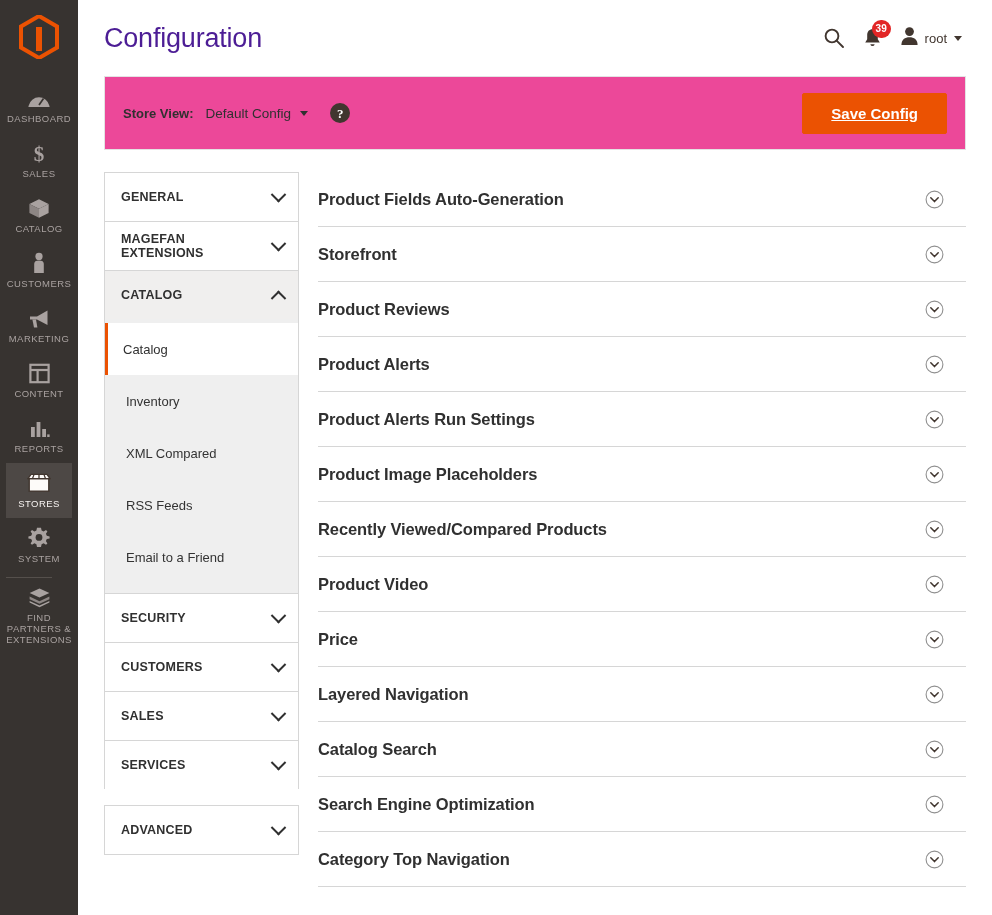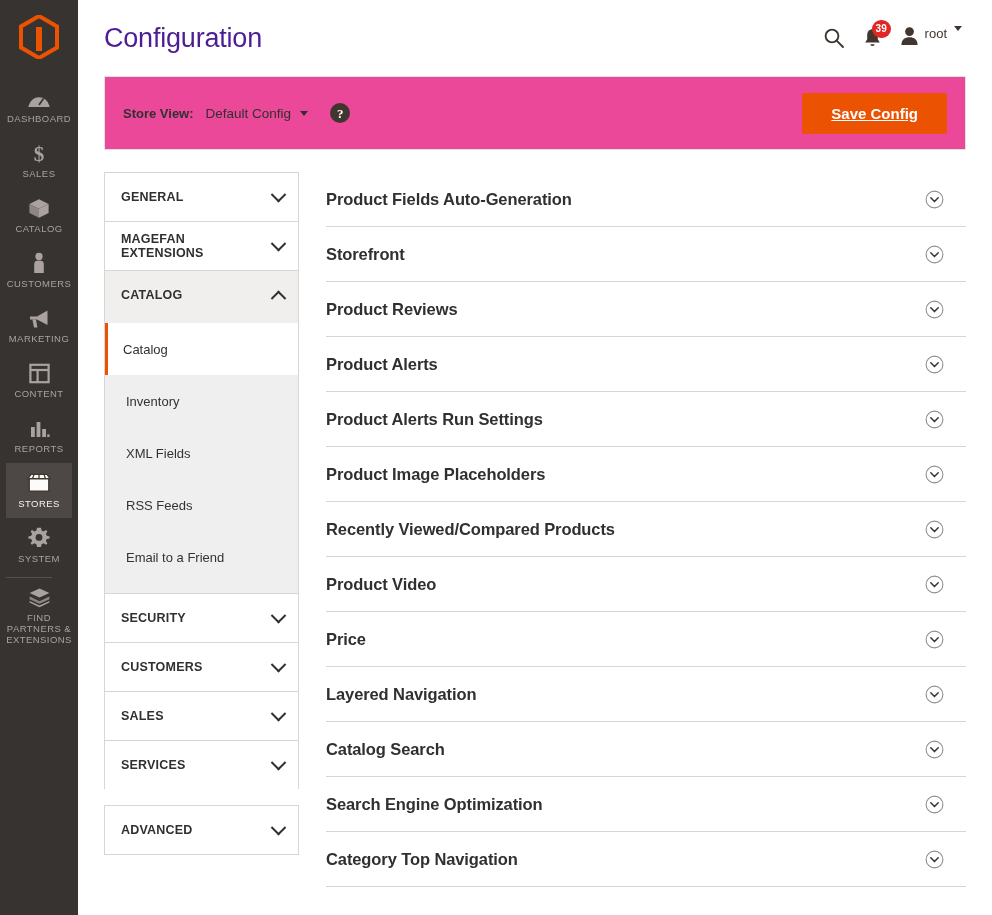--- a/index.html
+++ b/index.html
@@ -103,21 +103,21 @@
     font-size: 10px;
     font-weight: bold;
     min-width: 18px; height: 18px;
     border-radius: 9px;
     display: flex; align-items: center; justify-content: center;
     padding: 0 4px;
     line-height: 1;
     font-family: "Liberation Sans", sans-serif;
   }
   .user-menu {
-    display: flex; align-items: flex-start; gap: 6px; cursor: pointer;
+    display: flex; align-items: center; gap: 6px; cursor: pointer;
   }
   .user-name { font-size: 13px; color: #41362f; }
   .caret-down {
     width: 0; height: 0;
     border-left: 4px solid transparent;
     border-right: 4px solid transparent;
     border-top: 5px solid #41362f;
     margin-left: 1px;
   }
 
@@ -164,21 +164,21 @@
     cursor: pointer;
     font-family: "Liberation Sans", sans-serif;
     border-radius: 2px;
     text-decoration: underline;
   }
 
   
   .main-area {
     display: flex;
     padding: 22px 26px 0 26px;
-    gap: 27px;
+    gap: 19px;
     align-items: flex-start;
   }
 
   
   .confignav {
     width: 195px;
     min-width: 195px;
   }
   .cn-section {
     border: 1px solid #d6d6d6;
@@ -428,21 +428,21 @@
             </div>
           </div>
           <div class="cn-section open">
             <div class="cn-head">
               <span class="cn-title">CATALOG</span>
               <span class="chev up"></span>
             </div>
             <div class="cn-items">
               <div class="cn-item active">Catalog</div>
               <div class="cn-item">Inventory</div>
-              <div class="cn-item">XML Fields</div>
+              <div class="cn-item">XML Compared</div>
               <div class="cn-item">RSS Feeds</div>
               <div class="cn-item">Email to a Friend</div>
             </div>
           </div>
           <div class="cn-section">
             <div class="cn-head">
               <span class="cn-title">SECURITY</span>
               <span class="chev"></span>
             </div>
           </div>

